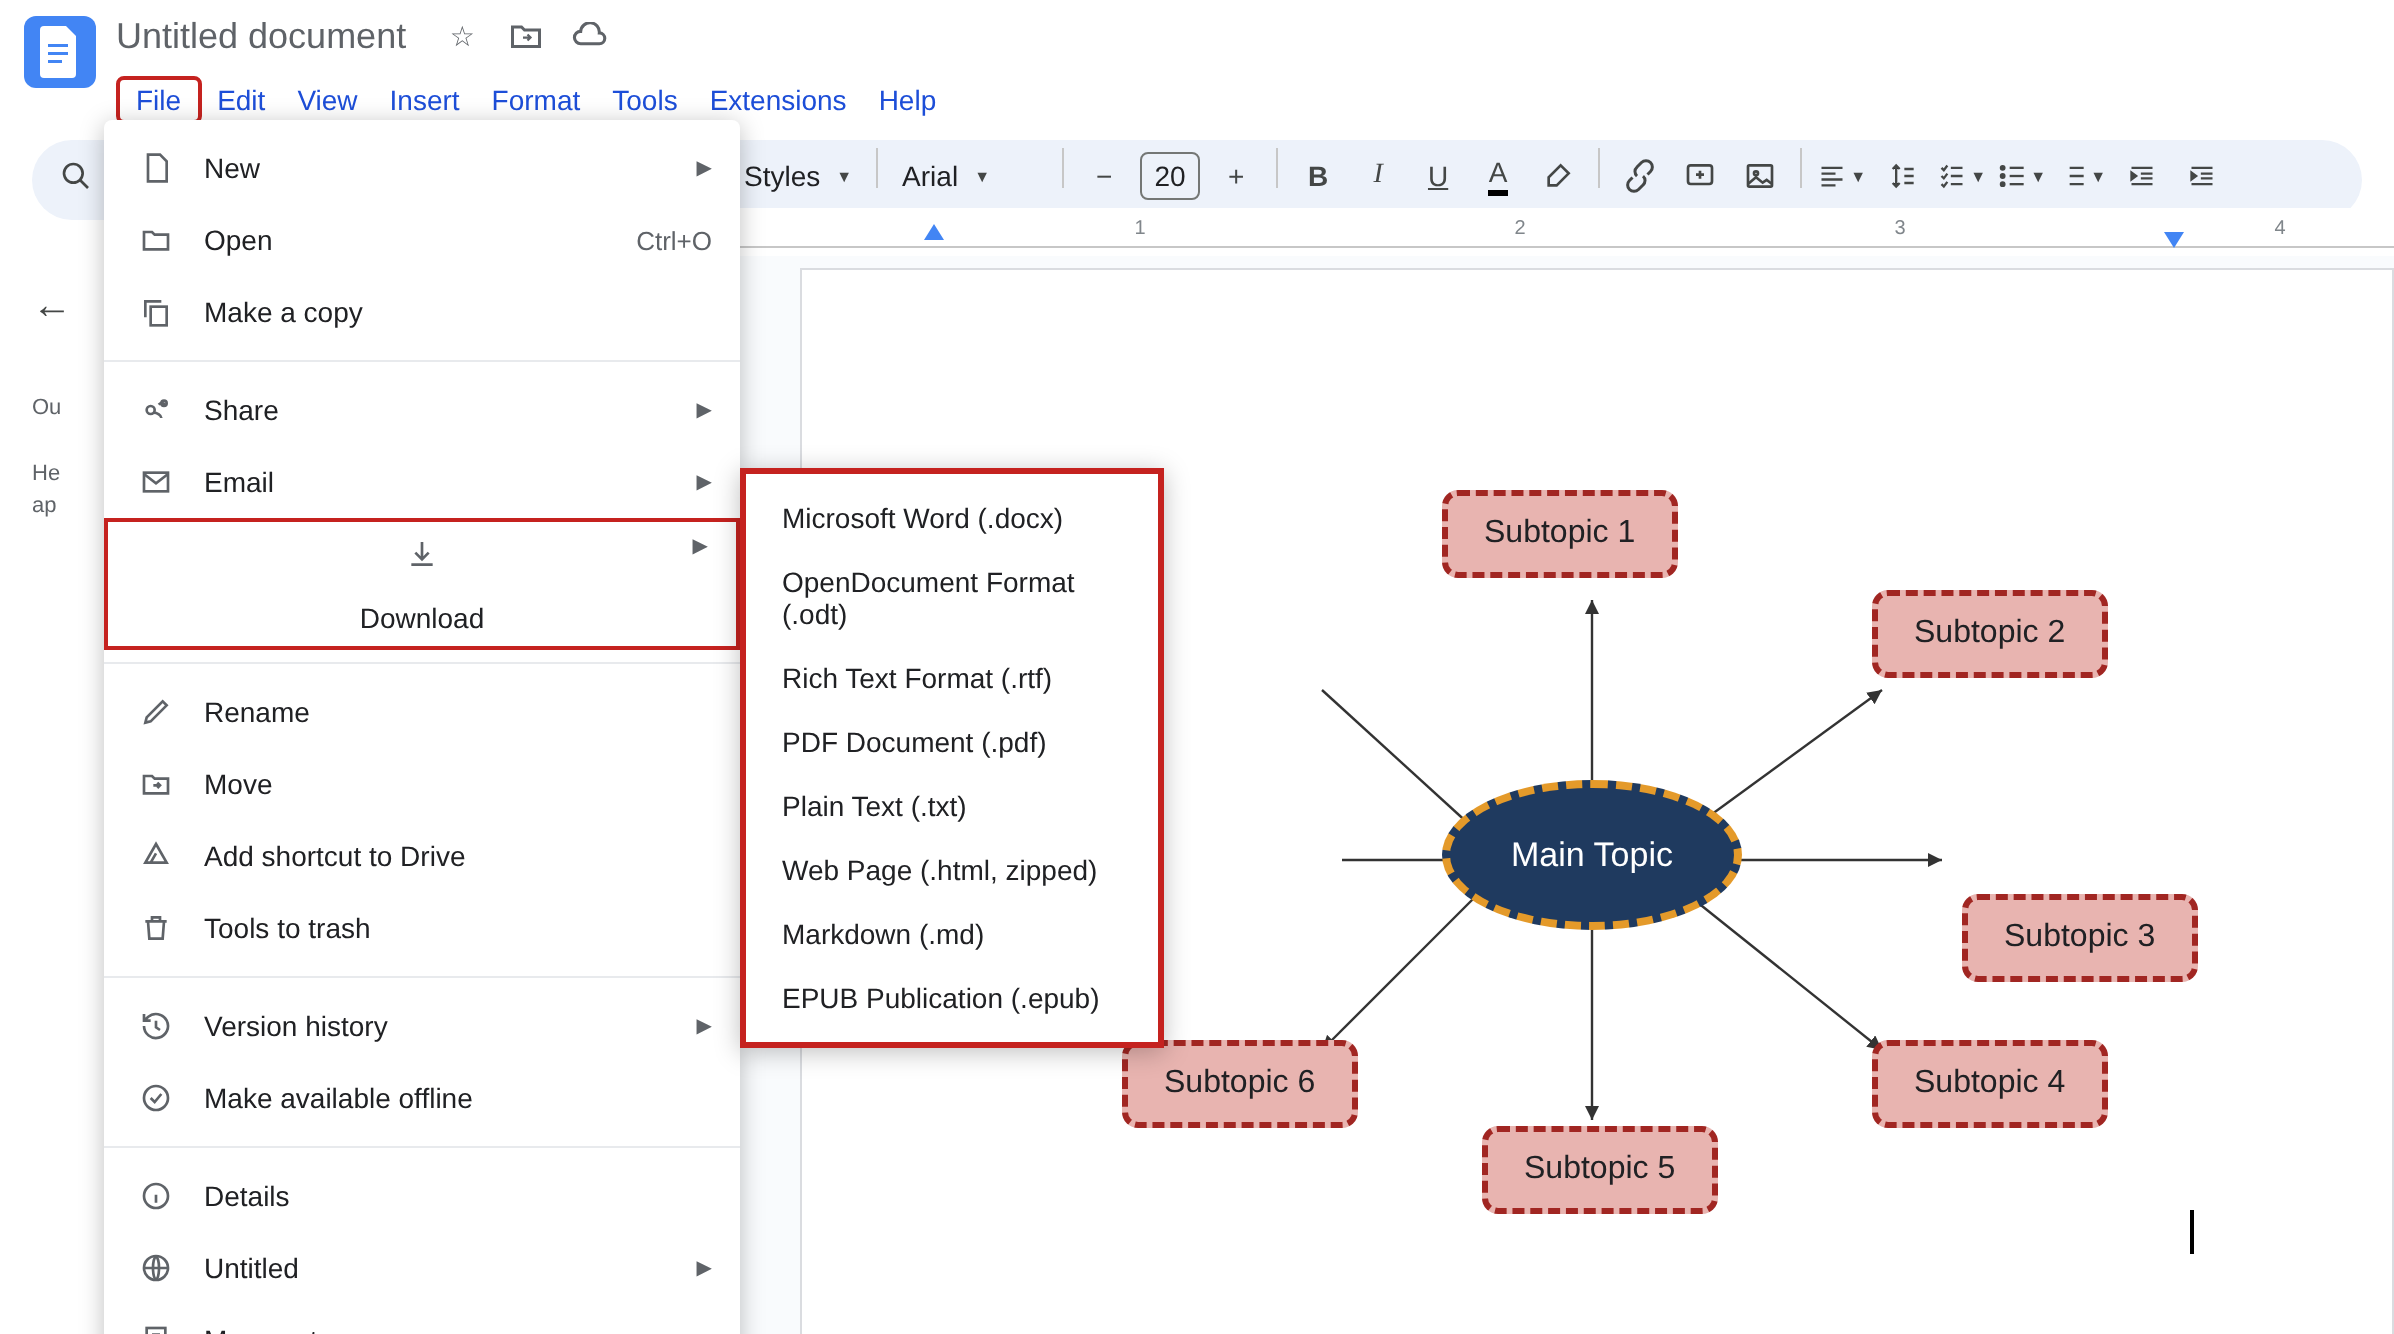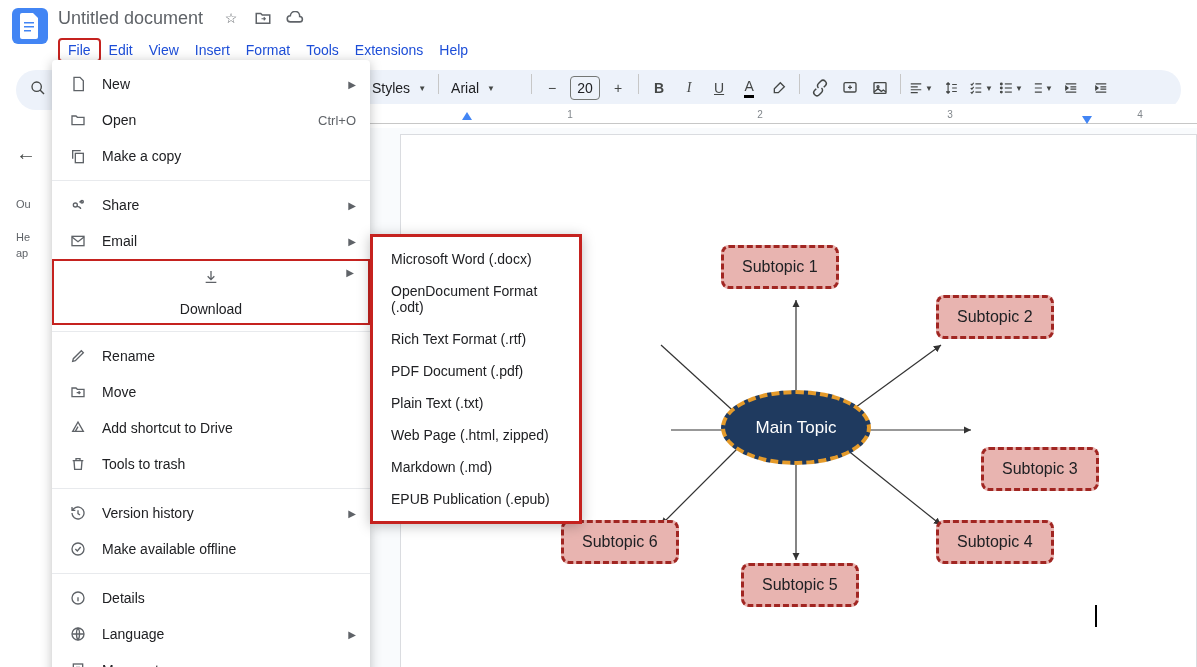--- a/index.html
+++ b/index.html
@@ -382,21 +382,21 @@
       </span>
     <span>Details</span>
   </div>
   <div class="fm-item">
     <span class="fm-icon">
         <svg width="16" height="16" viewBox="0 0 24 24" fill="none" stroke="currentColor" stroke-width="2">
           <circle cx="12" cy="12" r="9"></circle>
           <path d="M3 12h18M12 3c3 3 3 15 0 18M12 3c-3 3-3 15 0 18"></path>
         </svg>
       </span>
-    <span>Language</span>
+    <span>Untitled</span>
     <span class="fm-arrow">▶</span>
   </div>
   <div class="fm-item">
     <span class="fm-icon">
         <svg width="16" height="16" viewBox="0 0 24 24" fill="none" stroke="currentColor" stroke-width="2">
           <rect x="5" y="3" width="14" height="18"></rect>
           <path d="M9 8h6M9 12h6"></path>
         </svg>
       </span>
     <span>Move setup</span>

